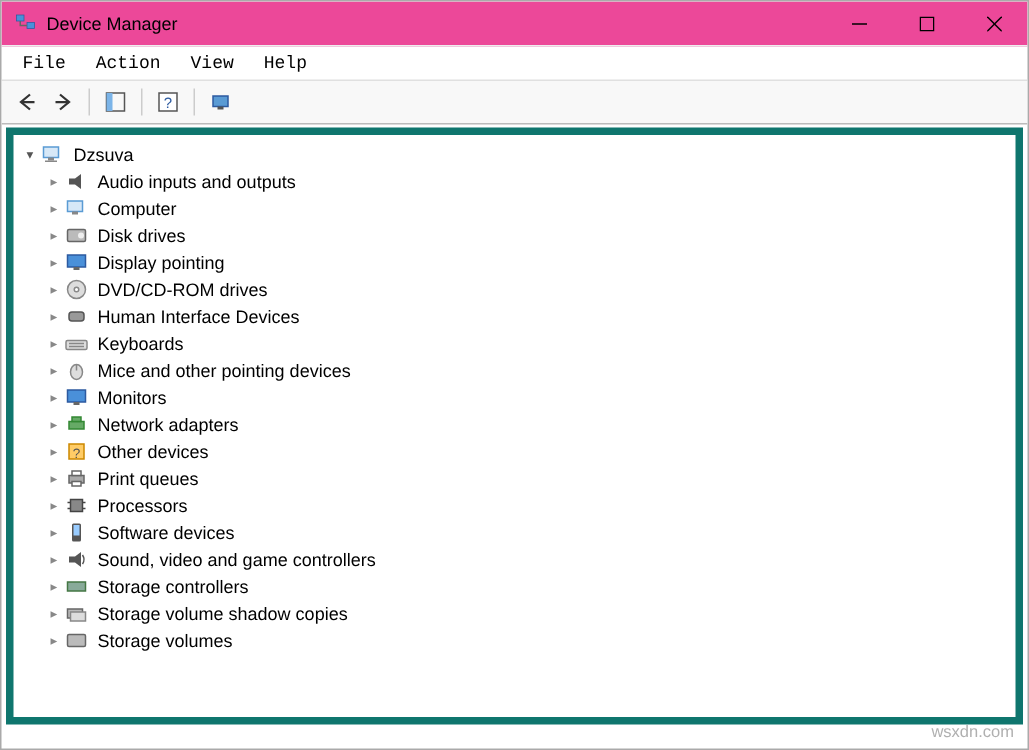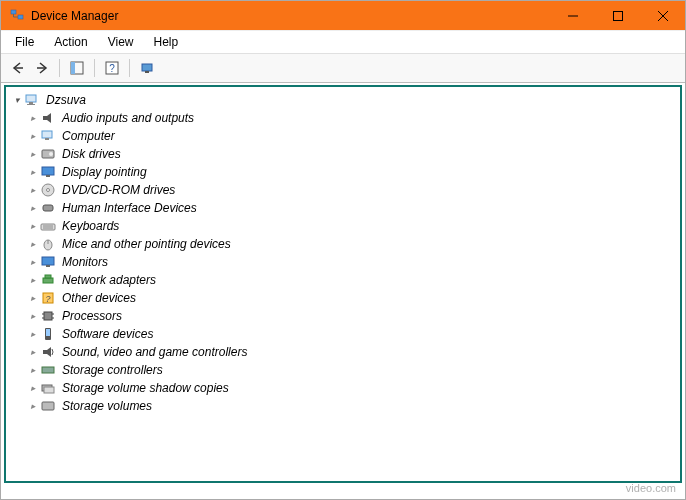--- a/index.html
+++ b/index.html
@@ -11,21 +11,21 @@
     color: #000;
     width: 686px;
     height: 500px;
     overflow: hidden;
     border: 1px solid #aaa;
   }
   .titlebar {
     display: flex;
     align-items: center;
     height: 30px;
-    background: #f97316;
+    background: #ec4899;
     border-bottom: 1px solid #eee;
   }
   .titlebar .app-icon {
     width: 16px; height: 16px;
     margin-left: 8px;
     display: inline-block;
   }
   .titlebar .title {
     margin-left: 6px;
     flex: 1;
@@ -38,21 +38,21 @@
     font-size: 10px;
     color: #000;
   }
   .menubar {
     display: flex;
     gap: 0;
     padding: 2px 4px;
     border-bottom: 1px solid #e0e0e0;
     font-size: 12px;
   }
-  .menu-item { padding: 2px 10px; }
+  .menu-item { padding: 2px 10px; font-family: Liberation Mono, monospace; }
   .toolbar {
     display: flex;
     align-items: center;
     padding: 3px 6px;
     border-bottom: 1px solid #bbb;
     gap: 2px;
     background: #f8f8f8;
   }
   .tool-btn {
     width: 22px; height: 22px;
@@ -61,24 +61,23 @@
   }
   .tool-sep {
     width: 1px; height: 18px;
     background: #ccc;
     margin: 0 4px;
   }
   .tree {
     padding: 4px 2px;
     height: calc(500px - 30px - 22px - 30px - 20px);
     overflow: auto;
-    border: 2px solid #0f766e;
+    border: 5px solid #0f766e;
     margin: 2px 3px;
     background: #fff;
-    font-style: italic;
   }
   .root-row, .tree-row {
     display: flex;
     align-items: center;
     height: 18px;
     white-space: nowrap;
   }
   .root-row { padding-left: 2px; }
   .tree-row { padding-left: 18px; }
   .arrow {
@@ -301,20 +300,31 @@
             <rect x="3" y="3" width="10" height="10" fill="#fc6" stroke="#c80"></rect>
             <text x="8" y="12" text-anchor="middle" font-size="9" fill="#555">?</text>
           </svg>
         </span>
         <span class="node-label">Other devices</span>
       </div>
       <div class="tree-row">
         <span class="arrow closed"></span>
         <span class="node-icon">
           <svg width="16" height="16">
+            <rect x="3" y="6" width="10" height="5" fill="#aaa" stroke="#666"></rect>
+            <rect x="5" y="3" width="6" height="3" fill="#fff" stroke="#666"></rect>
+            <rect x="5" y="10" width="6" height="3" fill="#fff" stroke="#666"></rect>
+          </svg>
+        </span>
+        <span class="node-label">Print queues</span>
+      </div>
+      <div class="tree-row">
+        <span class="arrow closed"></span>
+        <span class="node-icon">
+          <svg width="16" height="16">
             <rect x="4" y="4" width="8" height="8" fill="#888" stroke="#444"></rect>
             <line x1="2" y1="6" x2="4" y2="6" stroke="#444"></line>
             <line x1="2" y1="10" x2="4" y2="10" stroke="#444"></line>
             <line x1="12" y1="6" x2="14" y2="6" stroke="#444"></line>
             <line x1="12" y1="10" x2="14" y2="10" stroke="#444"></line>
           </svg>
         </span>
         <span class="node-label">Processors</span>
       </div>
       <div class="tree-row">
@@ -362,13 +372,13 @@
         <span class="node-icon">
           <svg width="16" height="16">
             <rect x="2" y="4" width="12" height="8" rx="1" fill="#bbb" stroke="#666"></rect>
           </svg>
         </span>
         <span class="node-label">Storage volumes</span>
       </div>
     </div>
 </div>
 
-<div class="watermark">video.com</div>
+<div class="watermark">wsxdn.com</div>
 
 </body></html>

